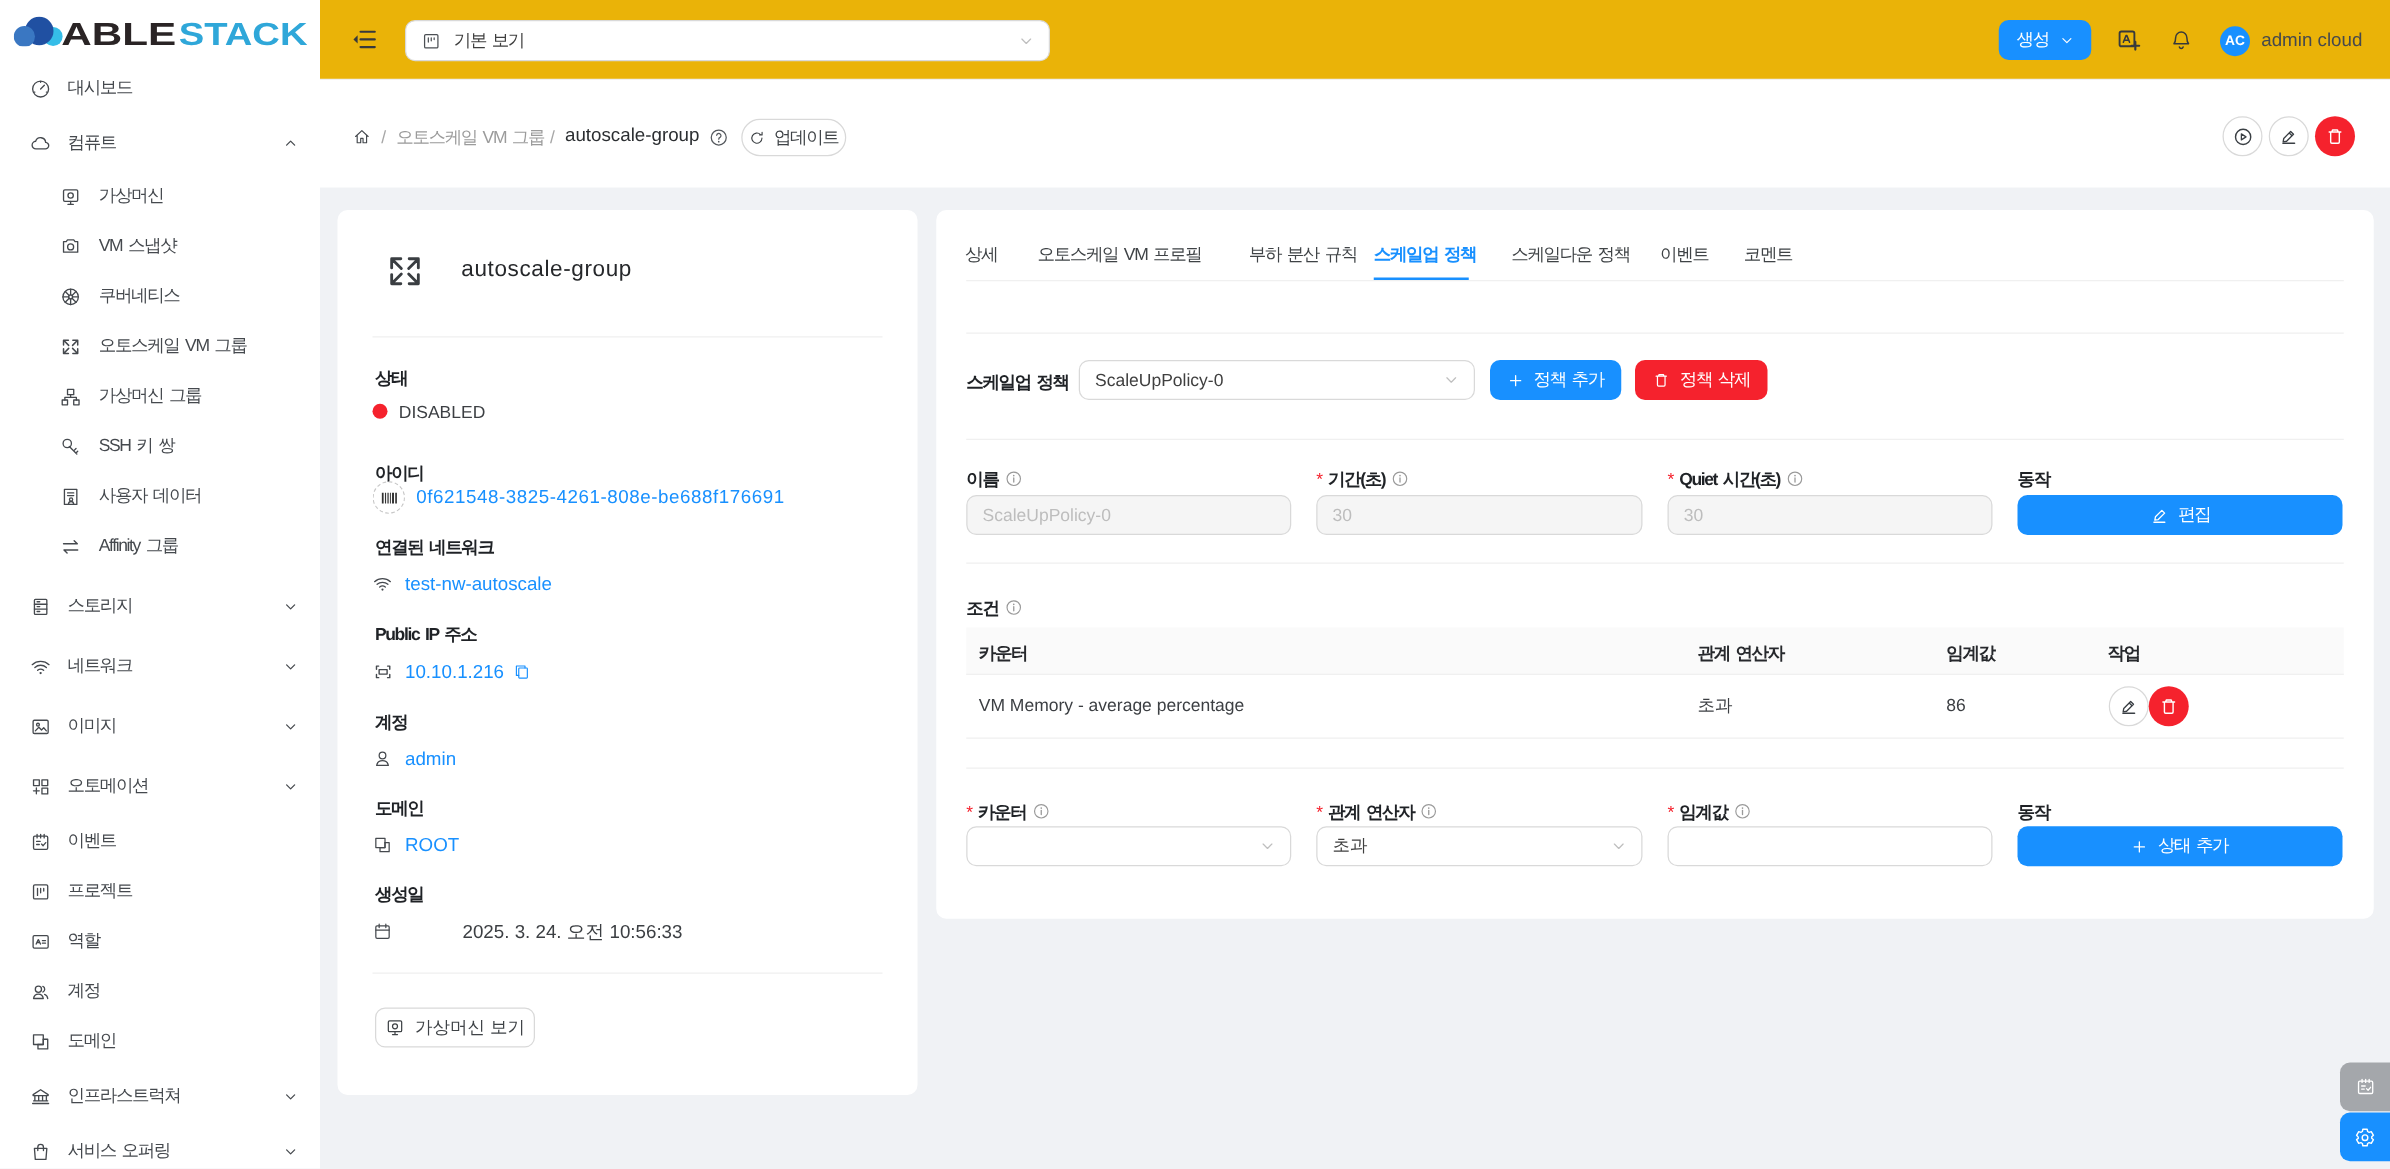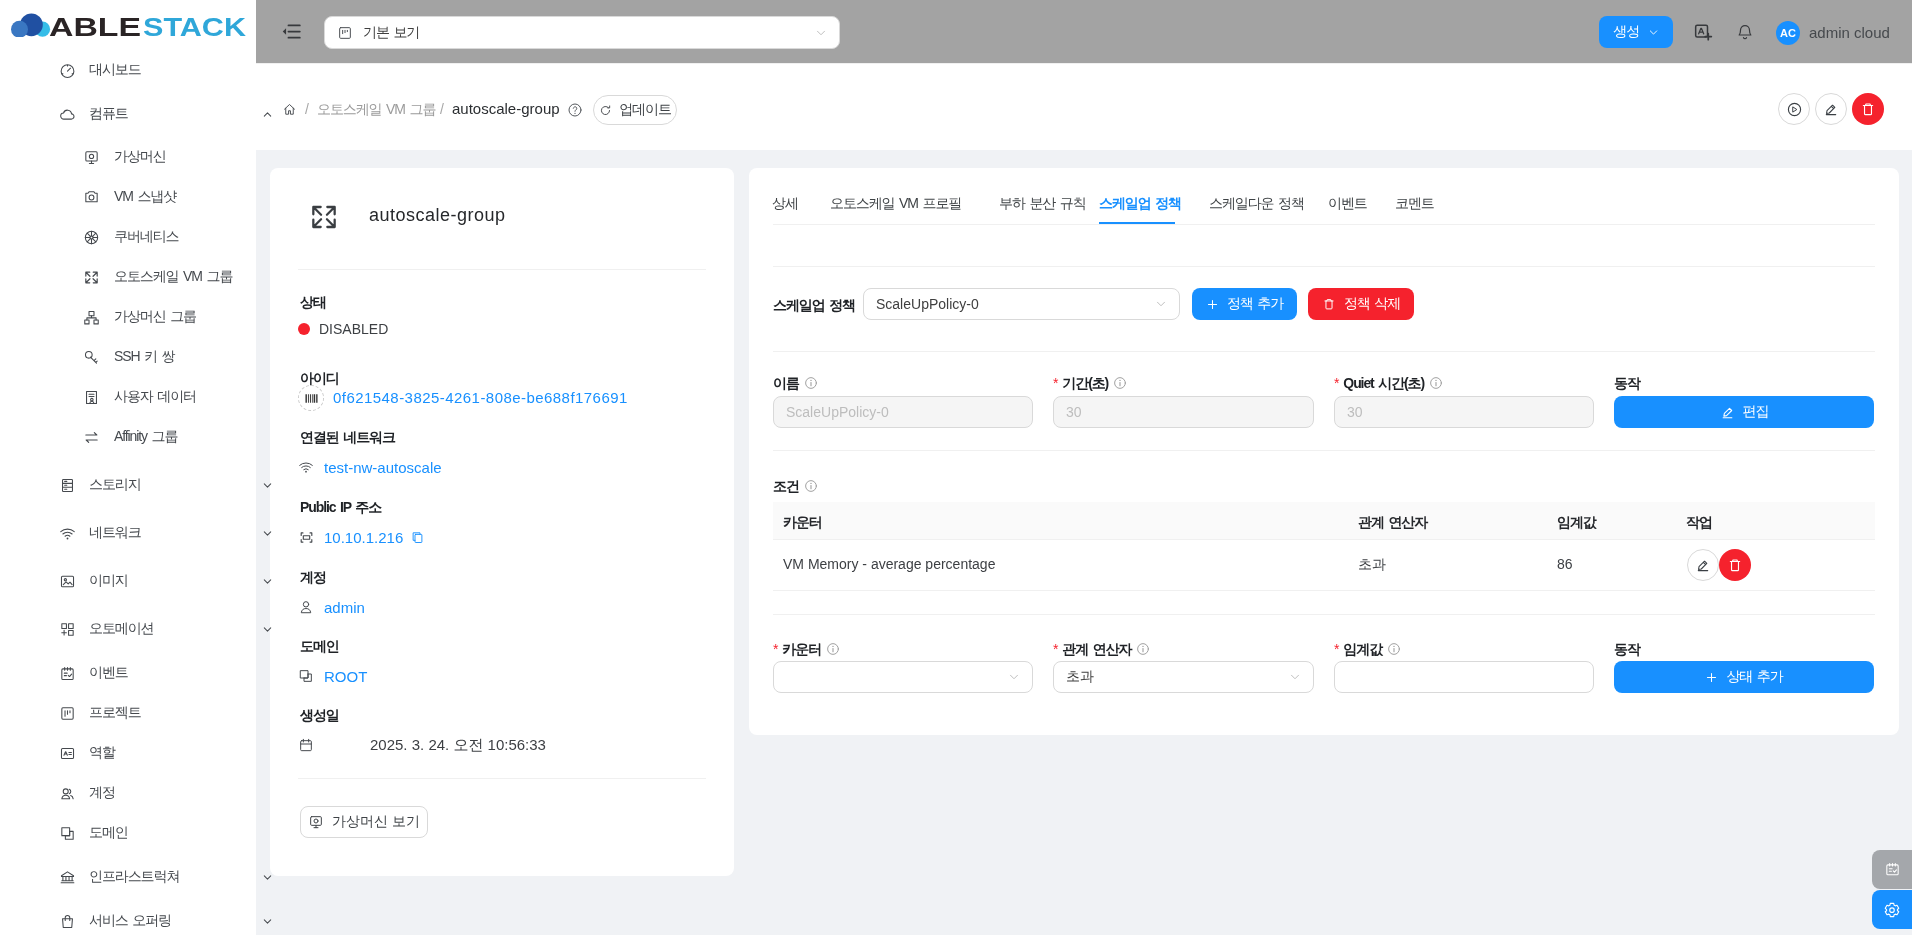--- a/index.html
+++ b/index.html
@@ -1,27 +1,27 @@
 <!DOCTYPE html>
 <html lang="ko"><head><meta charset="utf-8"><title>autoscale-group</title>
 <style>
 *{margin:0;padding:0;box-sizing:border-box;}
 html,body{width:1912px;height:935px;overflow:hidden;}
 body{font-family:"Liberation Sans",sans-serif;font-size:14px;color:#424242;background:#f0f2f5;position:relative;}
 .abs{position:absolute;}
 svg{display:block;width:100%;height:100%;}
 .ic{stroke:currentColor;fill:none;stroke-width:1.5;stroke-linecap:round;stroke-linejoin:round;}
 #sidebar{left:0;top:0;width:256px;height:935px;background:#fff;z-index:3;position:absolute;}
-.mi{position:absolute;left:0;width:256px;height:40px;margin-left:35px;}
+.mi{position:absolute;left:0;width:256px;height:40px;}
 .mi .micon{position:absolute;left:24px;top:12px;width:17px;height:17px;color:#45494e;}
 .mi .mtxt{position:absolute;left:54px;top:50%;transform:translateY(-50%);white-space:nowrap;color:#45494e;letter-spacing:-1.1px;word-spacing:1.8px;}
 .mi.sub .micon{left:48px;}
 .mi.sub .mtxt{left:79px;}
 .mi .caret{position:absolute;left:227px;top:15px;width:11px;height:11px;color:#45494e;}
-#header{position:absolute;left:256px;top:0;width:1656px;height:64px;background:#a3a3a3;border-bottom:1px solid #f0f0f0;z-index:2;}
+#header{position:absolute;left:256px;top:0;width:1656px;height:64px;background:#eab308;border-bottom:1px solid #f0f0f0;z-index:2;}
 #crumbbar{position:absolute;left:256px;top:64px;width:1656px;height:86px;background:#fff;z-index:1;}
 .btn{position:absolute;display:flex;align-items:center;justify-content:center;border-radius:8px;font-size:14px;white-space:nowrap;letter-spacing:-1.1px;word-spacing:1.8px;}
 .btn-blue{background:#1890ff;color:#fff;}
 .btn-red{background:#f5222d;color:#fff;}
 .circbtn{position:absolute;width:32px;height:32px;border-radius:50%;display:flex;align-items:center;justify-content:center;}
 .circbtn.line{background:#fff;border:1px solid #d9d9d9;color:#3a3f44;}
 .circbtn.red{background:#f5222d;color:#fff;border:none;}
 .card{position:absolute;background:#fff;border-radius:8px;}
 .divider{position:absolute;height:1px;background:#f0f0f0;}
 .lbl{position:absolute;font-weight:700;color:#1f2226;white-space:nowrap;font-size:14px;letter-spacing:-1.1px;word-spacing:1.8px;}

